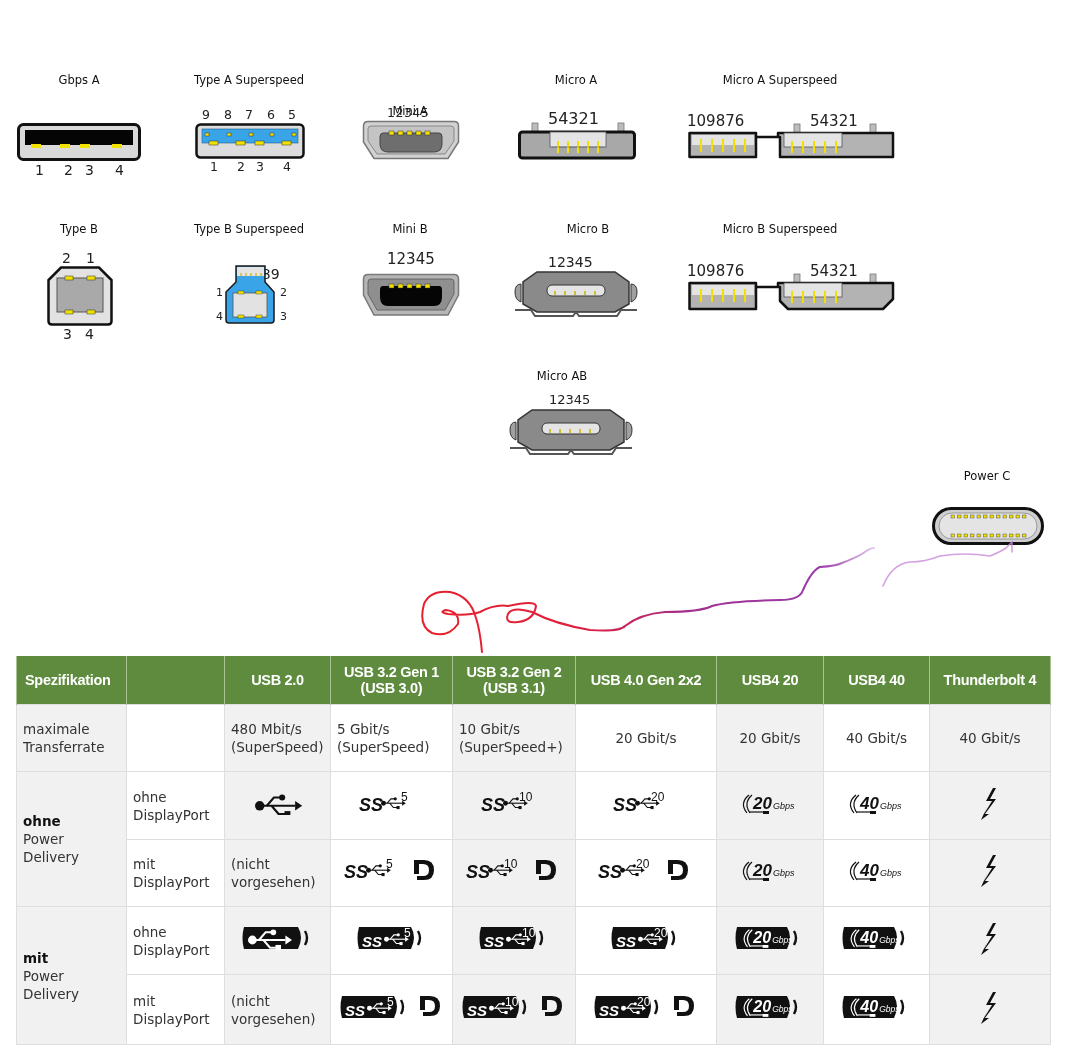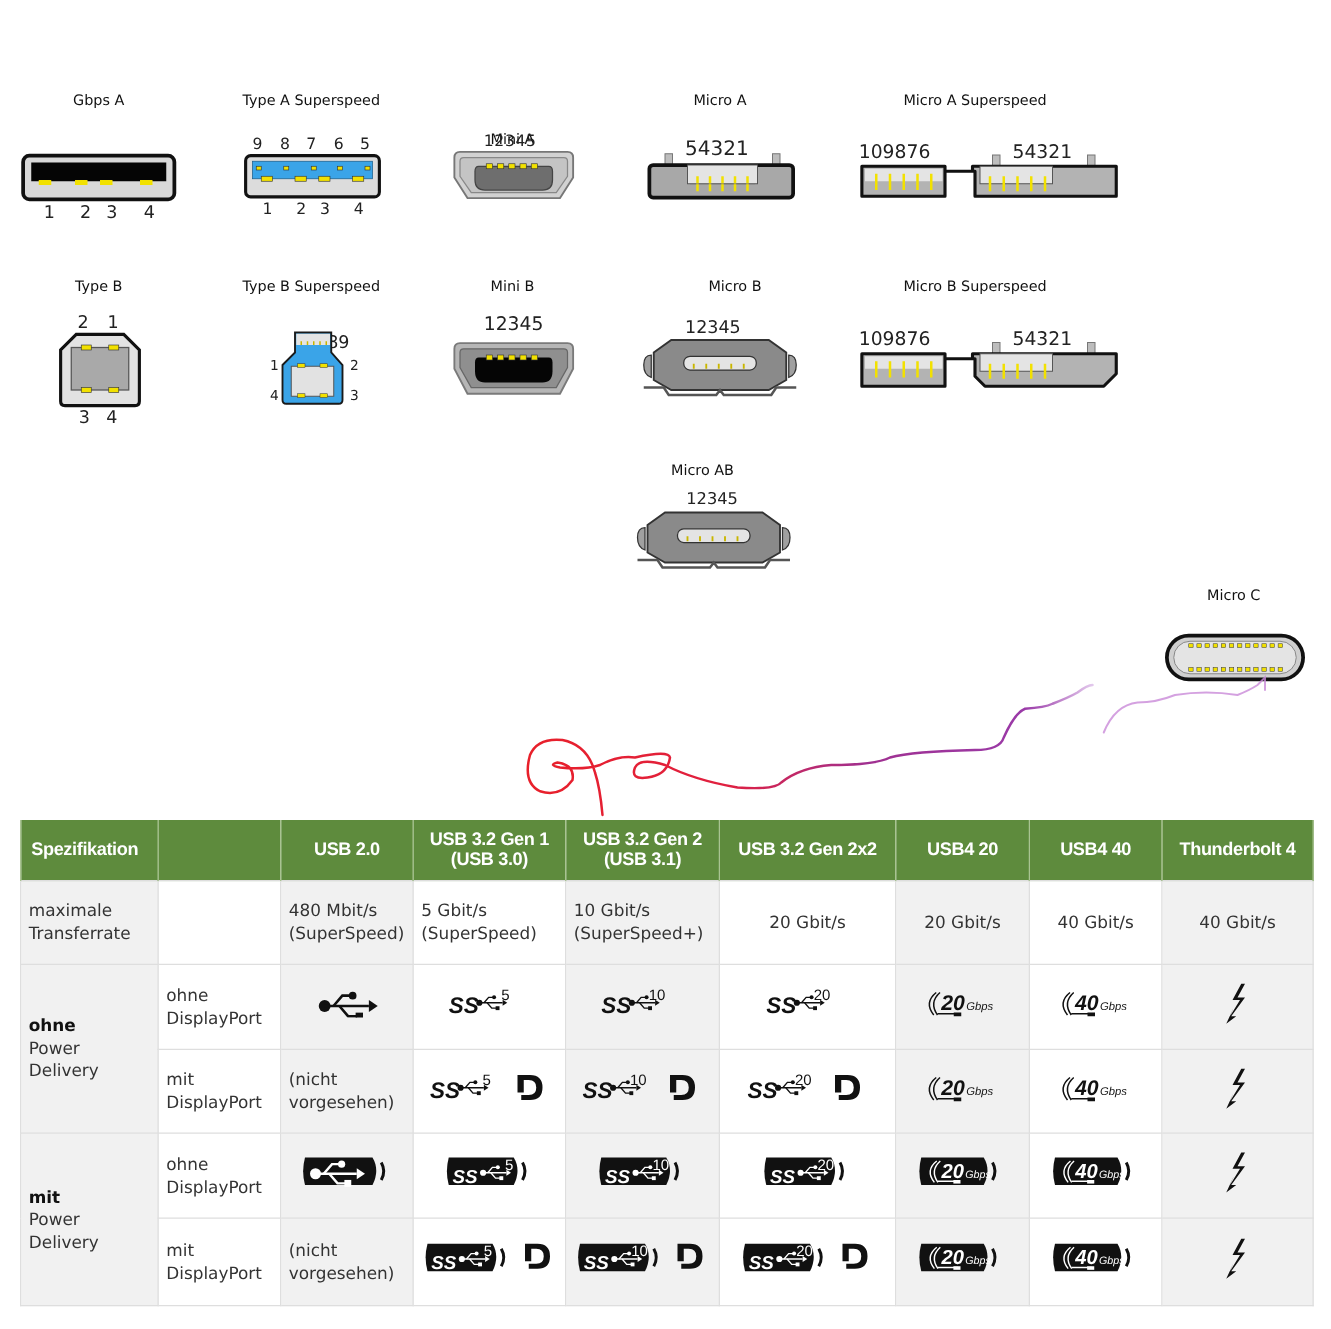--- a/index.html
+++ b/index.html
@@ -237,21 +237,21 @@
         <line x1="42" y1="21" x2="42" y2="25"></line>
         <line x1="52" y1="21" x2="52" y2="25"></line>
         <line x1="62" y1="21" x2="62" y2="25"></line>
         <line x1="72" y1="21" x2="72" y2="25"></line>
         <line x1="82" y1="21" x2="82" y2="25"></line>
       </g>
   </svg>
 </div>
 
 <div>
-  <div class="conn-label" style="left:987px;top:469px;">Micro C</div>
+  <div class="conn-label" style="left:987px;top:469px;">Power C</div>
   <svg class="shape" style="left:932px;top:507px;" width="112" height="38">
     <rect x="1.5" y="1.5" width="109" height="35" rx="17.5" fill="#cfcfcf" stroke="#111" stroke-width="3"></rect>
     <rect x="7" y="6" width="98" height="26" rx="13" fill="#e4e4e4" stroke="#888" stroke-width="0.8"></rect>
     <g id="tc-pins-top" fill="#f2e100" stroke="#333" stroke-width="0.4">
         <rect x="19" y="8" width="3.5" height="3"></rect>
         <rect x="25.5" y="8" width="3.5" height="3"></rect>
         <rect x="32" y="8" width="3.5" height="3"></rect>
         <rect x="38.5" y="8" width="3.5" height="3"></rect>
         <rect x="45" y="8" width="3.5" height="3"></rect>
         <rect x="51.5" y="8" width="3.5" height="3"></rect>
@@ -305,21 +305,21 @@
       <col style="width:106px">
       <col style="width:121px">
   </colgroup>
   <thead>
     <tr>
       <th class="first">Spezifikation</th>
       <th></th>
       <th>USB 2.0</th>
       <th><span>USB 3.2 Gen 1</span><br><span>(USB 3.0)</span></th>
       <th><span>USB 3.2 Gen 2</span><br><span>(USB 3.1)</span></th>
-      <th>USB 3.2 Gen 2x2</th>
+      <th>USB 4.0 Gen 2x2</th>
       <th>USB4 20</th>
       <th>USB4 40</th>
       <th>Thunderbolt 4</th>
     </tr>
   </thead>
   <tbody>
     <tr style="height:67px;">
       <td class="g lbl"><span>maximale</span><br><span>Transferrate</span></td>
       <td class="w"></td>
       <td class="g"><span>480 Mbit/s</span><br><span>(SuperSpeed)</span></td>

